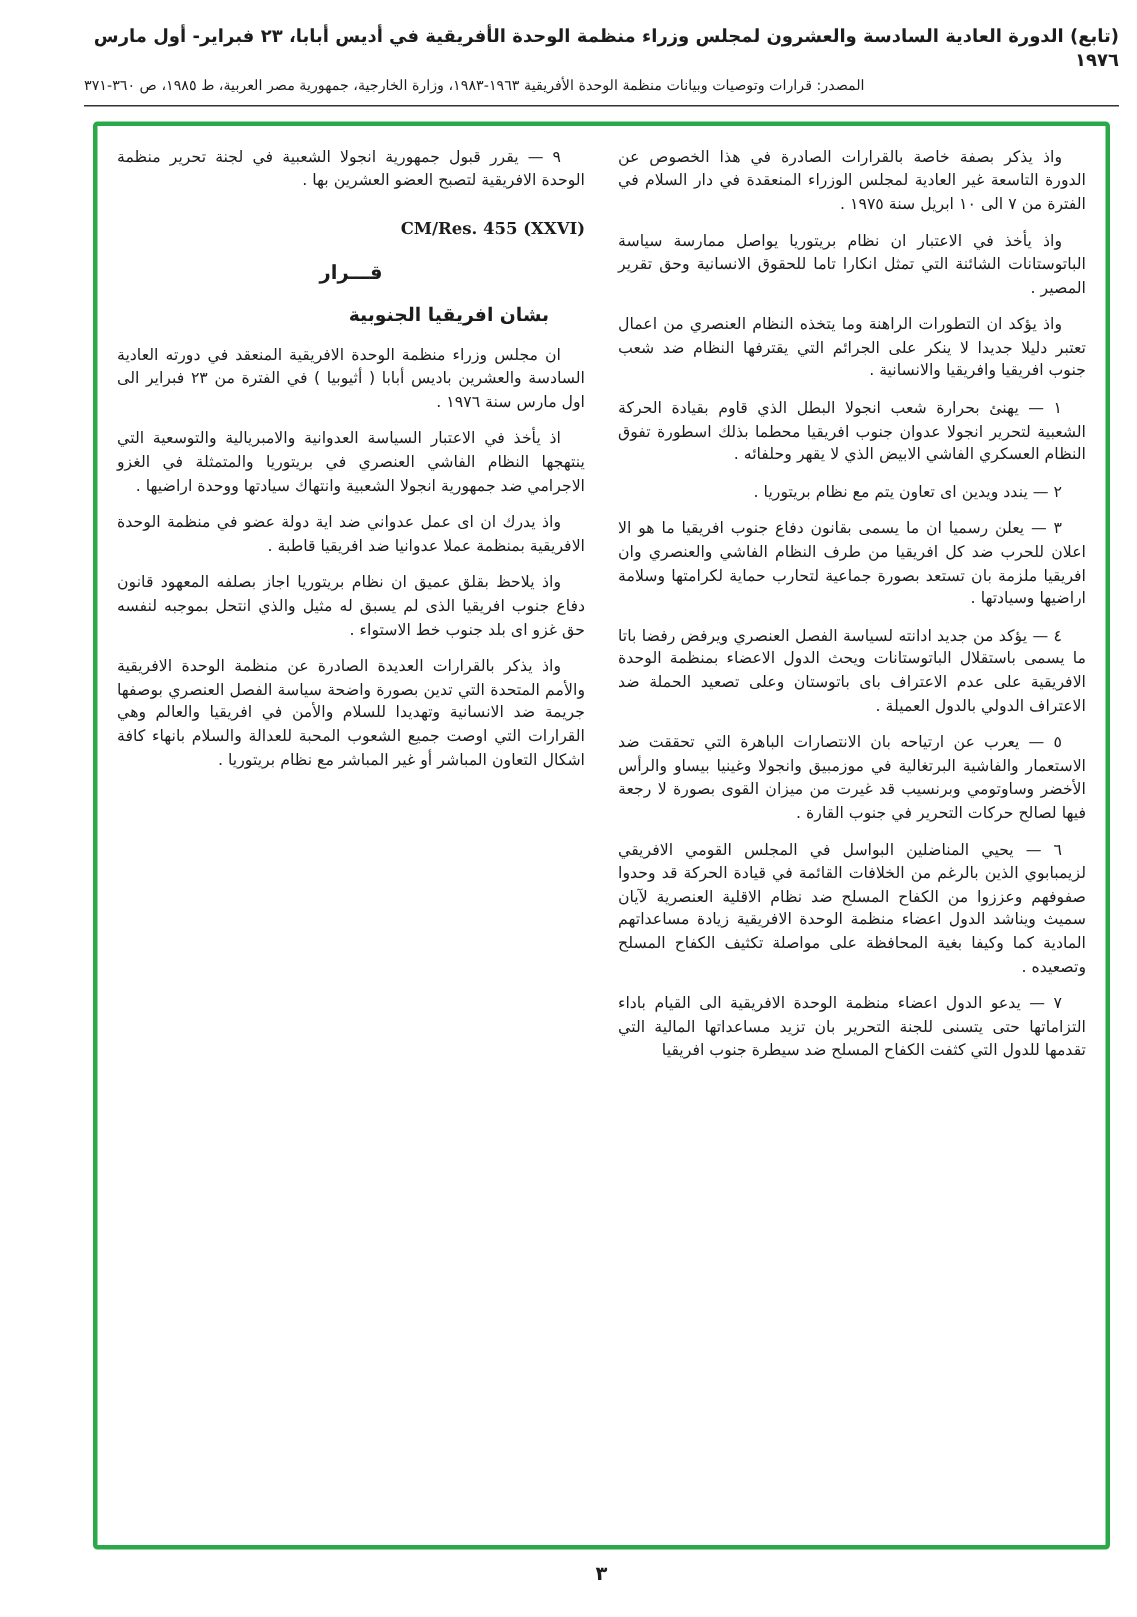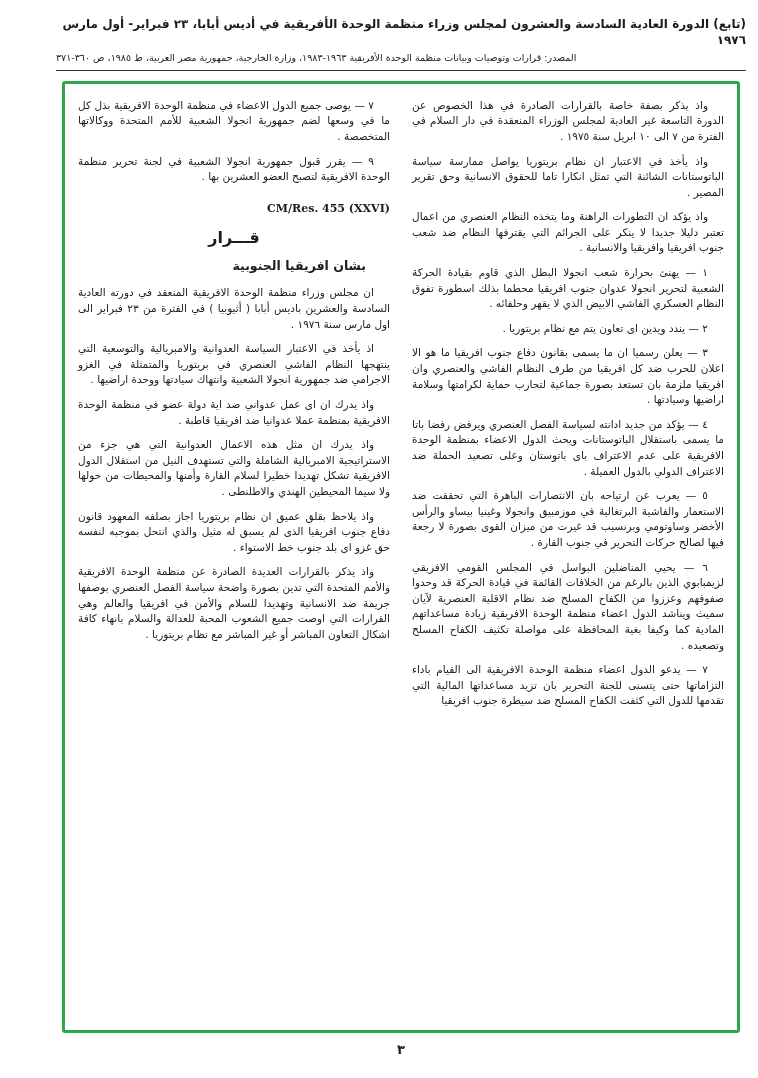--- a/index.html
+++ b/index.html
@@ -53,21 +53,21 @@
     text-align: right;
     font-family: "DejaVu Serif", serif;
     font-weight: bold;
     font-size: 11px;
     margin: 16px 0 14px 0;
     text-indent: 0;
   }
   .res-title {
     text-align: center;
     font-weight: bold;
-    font-size: 16px;
+    font-size: 13px;
     margin: 4px 0 12px 0;
     letter-spacing: 1px;
   }
   .res-subtitle {
     text-align: right;
     font-weight: bold;
     font-size: 12.5px;
     margin: 0 24px 12px 0;
   }
 
@@ -97,31 +97,29 @@
       <p class="para">١ — يهنئ بحرارة شعب انجولا البطل الذي قاوم بقيادة الحركة الشعبية لتحرير انجولا عدوان جنوب افريقيا محطما بذلك اسطورة تفوق النظام العسكري الفاشي الابيض الذي لا يقهر وحلفائه .</p>
       <p class="para">٢ — يندد ويدين اى تعاون يتم مع نظام بريتوريا .</p>
       <p class="para">٣ — يعلن رسميا ان ما يسمى بقانون دفاع جنوب افريقيا ما هو الا اعلان للحرب ضد كل افريقيا من طرف النظام الفاشي والعنصري وان افريقيا ملزمة بان تستعد بصورة جماعية لتحارب حماية لكرامتها وسلامة اراضيها وسيادتها .</p>
       <p class="para">٤ — يؤكد من جديد ادانته لسياسة الفصل العنصري ويرفض رفضا باتا ما يسمى باستقلال الباتوستانات ويحث الدول الاعضاء بمنظمة الوحدة الافريقية على عدم الاعتراف باى باتوستان وعلى تصعيد الحملة ضد الاعتراف الدولي بالدول العميلة .</p>
       <p class="para">٥ — يعرب عن ارتياحه بان الانتصارات الباهرة التي تحققت ضد الاستعمار والفاشية البرتغالية في موزمبيق وانجولا وغينيا بيساو والرأس الأخضر وساوتومي وبرنسيب قد غيرت من ميزان القوى بصورة لا رجعة فيها لصالح حركات التحرير في جنوب القارة .</p>
       <p class="para">٦ — يحيي المناضلين البواسل في المجلس القومي الافريقي لزيمبابوي الذين بالرغم من الخلافات القائمة في قيادة الحركة قد وحدوا صفوفهم وعززوا من الكفاح المسلح ضد نظام الاقلية العنصرية لآيان سميث ويناشد الدول اعضاء منظمة الوحدة الافريقية زيادة مساعداتهم المادية كما وكيفا بغية المحافظة على مواصلة تكثيف الكفاح المسلح وتصعيده .</p>
       <p class="para">٧ — يدعو الدول اعضاء منظمة الوحدة الافريقية الى القيام باداء التزاماتها حتى يتسنى للجنة التحرير بان تزيد مساعداتها المالية التي تقدمها للدول التي كثفت الكفاح المسلح ضد سيطرة جنوب افريقيا</p>
     </div>
 
     <div class="col">
-      <p class="para">٧ — يوصى جميع الدول الاعضاء في منظمة الوحدة الافريقية بذل كل ما في وسعها لضم جمهورية انجولا الشعبية للأمم المتحدة ووكالاتها المتخصصة .</p>
       <p class="para">٩ — يقرر قبول جمهورية انجولا الشعبية في لجنة تحرير منظمة الوحدة الافريقية لتصبح العضو العشرين بها .</p>
 
       <div class="res-num">CM/Res. 455 (XXVI)</div>
       <div class="res-title">قـــرار</div>
       <div class="res-subtitle">بشان افريقيا الجنوبية</div>
 
       <p class="para">ان مجلس وزراء منظمة الوحدة الافريقية المنعقد في دورته العادية السادسة والعشرين باديس أبابا ( أثيوبيا ) في الفترة من ٢٣ فبراير الى اول مارس سنة ١٩٧٦ .</p>
       <p class="para">اذ يأخذ في الاعتبار السياسة العدوانية والامبريالية والتوسعية التي ينتهجها النظام الفاشي العنصري في بريتوريا والمتمثلة في الغزو الاجرامي ضد جمهورية انجولا الشعبية وانتهاك سيادتها ووحدة اراضيها .</p>
       <p class="para">واذ يدرك ان اى عمل عدواني ضد اية دولة عضو في منظمة الوحدة الافريقية بمنظمة عملا عدوانيا ضد افريقيا قاطبة .</p>
-      <p class="para">واذ يدرك ان مثل هذه الاعمال العدوانية التي هي جزء من الاستراتيجية الامبريالية الشاملة والتي تستهدف النيل من استقلال الدول الافريقية تشكل تهديدا خطيرا لسلام القارة وأمنها والمحيطات من حولها ولا سيما المحيطين الهندي والاطلنطى .</p>
       <p class="para">واذ يلاحظ بقلق عميق ان نظام بريتوريا اجاز بصلفه المعهود قانون دفاع جنوب افريقيا الذى لم يسبق له مثيل والذي انتحل بموجبه لنفسه حق غزو اى بلد جنوب خط الاستواء .</p>
       <p class="para">واذ يذكر بالقرارات العديدة الصادرة عن منظمة الوحدة الافريقية والأمم المتحدة التي تدين بصورة واضحة سياسة الفصل العنصري بوصفها جريمة ضد الانسانية وتهديدا للسلام والأمن في افريقيا والعالم وهي القرارات التي اوصت جميع الشعوب المحبة للعدالة والسلام بانهاء كافة اشكال التعاون المباشر أو غير المباشر مع نظام بريتوريا .</p>
     </div>
 
   </div>
 
   <div class="page-number">٣</div>
 
 </div>
 

